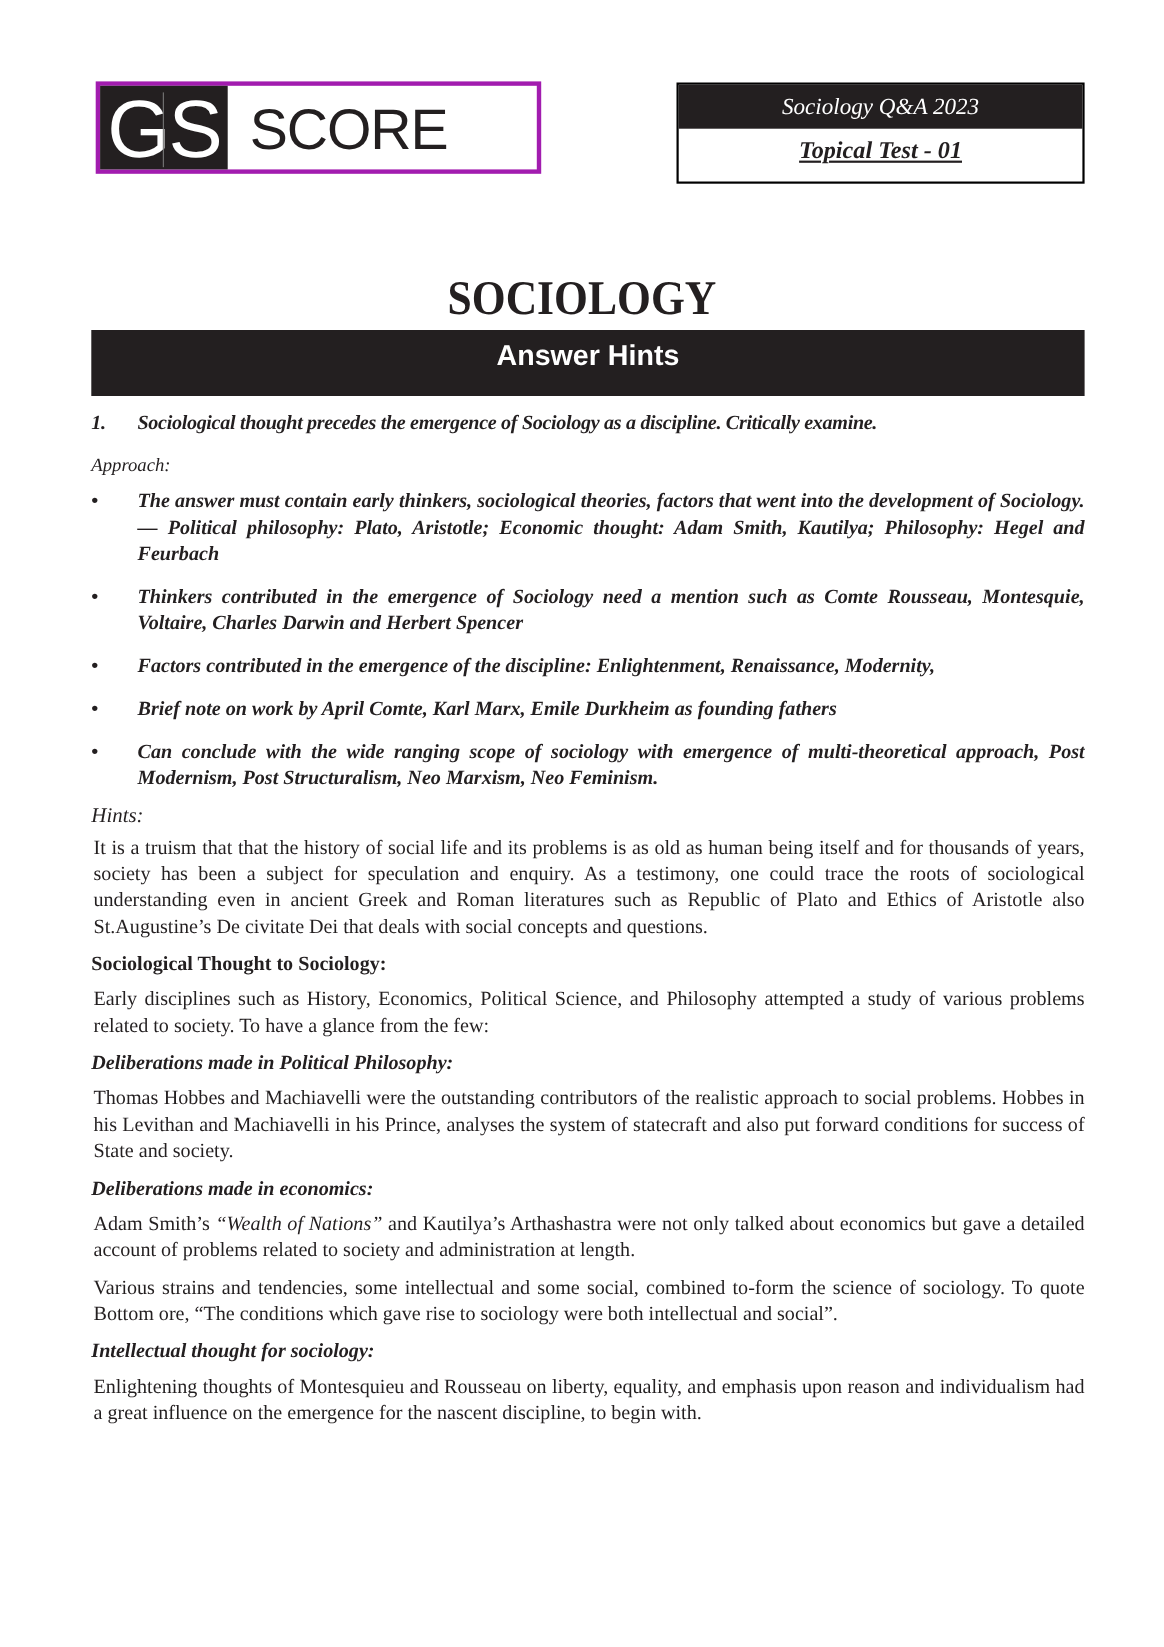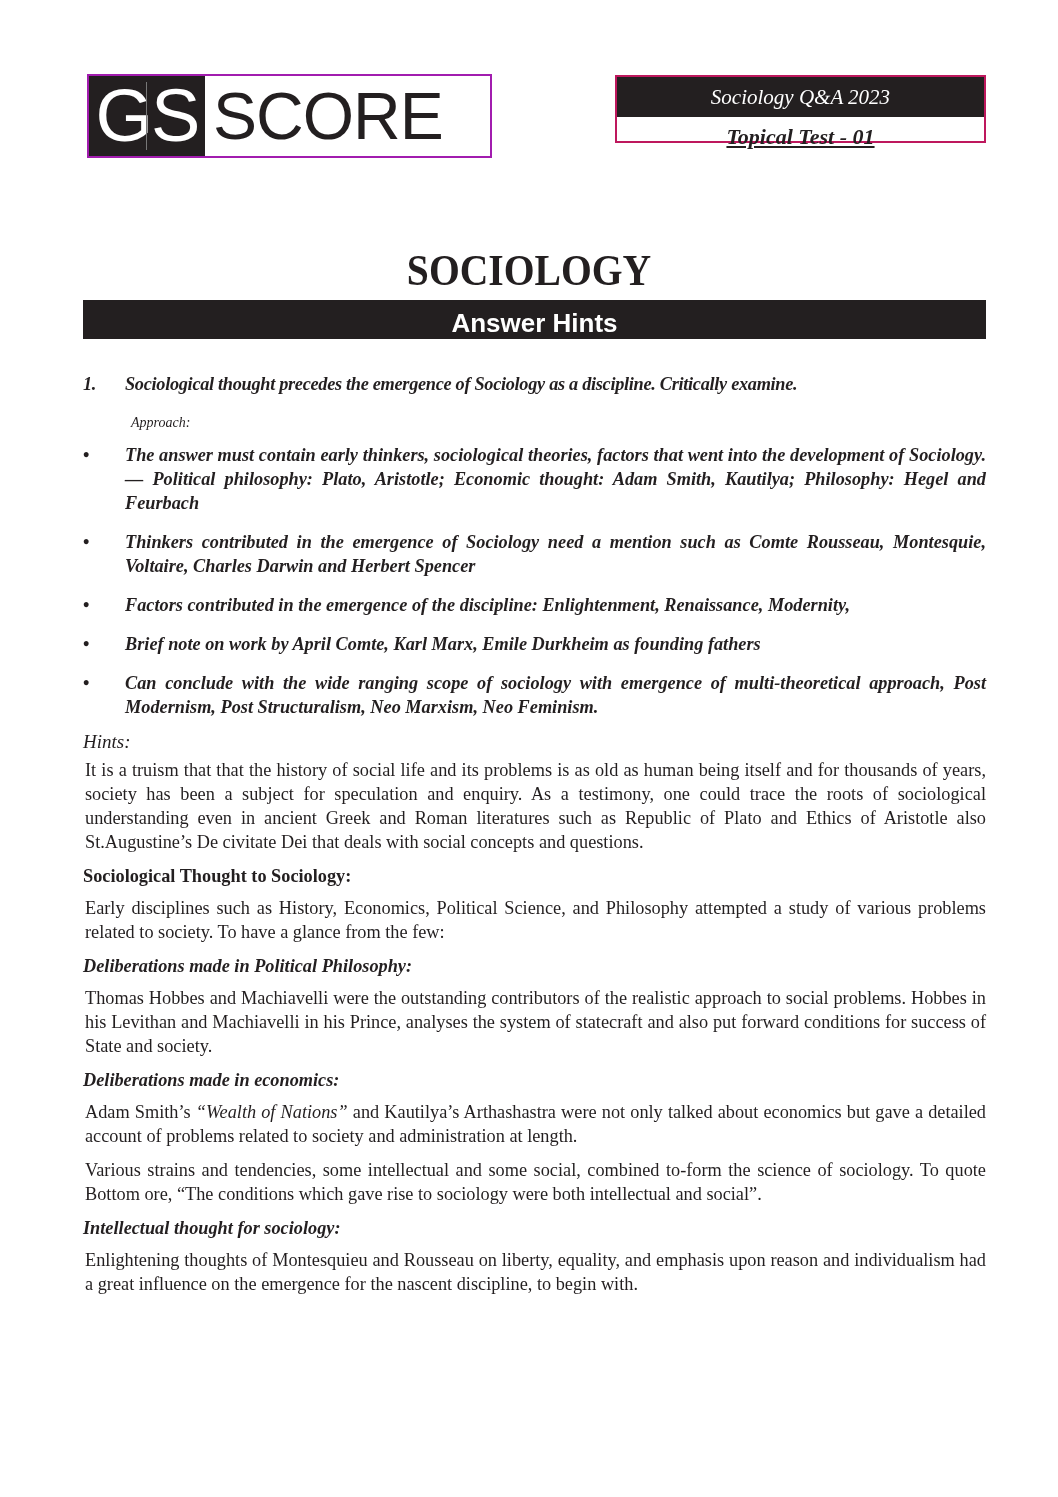--- a/index.html
+++ b/index.html
@@ -1,33 +1,33 @@
 <!DOCTYPE html>
 <html><head>
 <meta charset="utf-8">
 <style>
   html, body { margin: 0; padding: 0; background: #ffffff; }
   body { width: 1058px; height: 1497px; position: relative; overflow: hidden; color: #231f20; font-family: "Liberation Serif", "DejaVu Serif", serif; }
 
-  .logo { position: absolute; left: 87px; top: 74px; width: 405px; height: 84px; border: 2px solid #a21caf; box-sizing: border-box; display: flex; background: #fff; }
+  .logo { position: absolute; left: 87px; top: 74px; width: 405px; height: 84px; border: 4px solid #a21caf; box-sizing: border-box; display: flex; background: #fff; }
   .logo .gs { width: 116px; background: #231f20; color: #fff; font-family: "Liberation Sans", "DejaVu Sans", sans-serif; font-size: 74px; line-height: 80px; text-align: center; letter-spacing: -2px; font-weight: 400; position: relative; }
   .logo .gs .split { position: absolute; left: 57px; top: 6px; width: 1px; height: 68px; background: #777; }
-  .logo .score { flex: 1; color: #231f20; font-family: "Liberation Sans", "DejaVu Sans", sans-serif; font-size: 66px; line-height: 80px; padding-left: 8px; letter-spacing: -1px; }
+  .logo .score { flex: 1; color: #231f20; font-family: "Liberation Sans", "DejaVu Sans", sans-serif; font-size: 52px; line-height: 80px; padding-left: 20px; letter-spacing: -1px; }
 
-  .testbox { position: absolute; left: 615px; top: 75px; width: 371px; height: 68px; border: 2px solid #be185d; box-sizing: border-box; }
+  .testbox { position: absolute; left: 615px; top: 75px; width: 371px; height: 92px; border: 2px solid #000000; box-sizing: border-box; }
   .testbox .top { background: #231f20; color: #fff; height: 40px; text-align: center; font-style: italic; font-size: 21px; line-height: 40px; }
   .testbox .bottom { text-align: center; font-style: italic; font-weight: bold; font-size: 22px; line-height: 40px; text-decoration: underline; }
 
   .title { position: absolute; left: 0; width: 1058px; top: 245px; text-align: center; font-size: 44px; font-weight: bold; letter-spacing: 0px; transform: scaleX(0.9); }
-  .hintbar { position: absolute; left: 83px; top: 300px; width: 903px; height: 39px; background: #231f20; color: #fff; text-align: center; font-family: "Liberation Sans", "DejaVu Sans", sans-serif; font-weight: bold; font-size: 26px; line-height: 46px; }
+  .hintbar { position: absolute; left: 83px; top: 300px; width: 903px; height: 60px; background: #231f20; color: #fff; text-align: center; font-family: "Liberation Sans", "DejaVu Sans", sans-serif; font-weight: bold; font-size: 26px; line-height: 46px; }
 
   .content { position: absolute; left: 83px; top: 372px; width: 903px; font-size: 18.3px; line-height: 24px; }
   .q { font-style: italic; font-weight: bold; font-size: 18.3px; display: flex; letter-spacing: -0.3px; }
   .q .num { width: 42px; flex: none; }
-  .sublabel-it { font-style: italic; margin-top: 15px; font-size: 14px; margin-left: 48px; }
+  .sublabel-it { font-style: italic; margin-top: 15px; font-size: 17px; }
   .bullets { margin: 8px 0 0 0; padding: 0; list-style: none; }
   .bullets li { display: flex; font-style: italic; font-weight: bold; text-align: justify; margin-bottom: 15px; }
   .bullets li .dot { width: 42px; flex: none; font-style: normal; }
   .bullets li .txt { flex: 1; }
   .hints-label { font-style: italic; font-size: 19px; margin-top: -4px; }
   p { margin: 4px 0 10px 2px; text-align: justify; }
   .h-bold { font-weight: bold; margin: 0 0 8px 0; }
   .h-bi { font-weight: bold; font-style: italic; margin: 1px 0 8px 0; }
   .it { font-style: italic; }
 </style>

